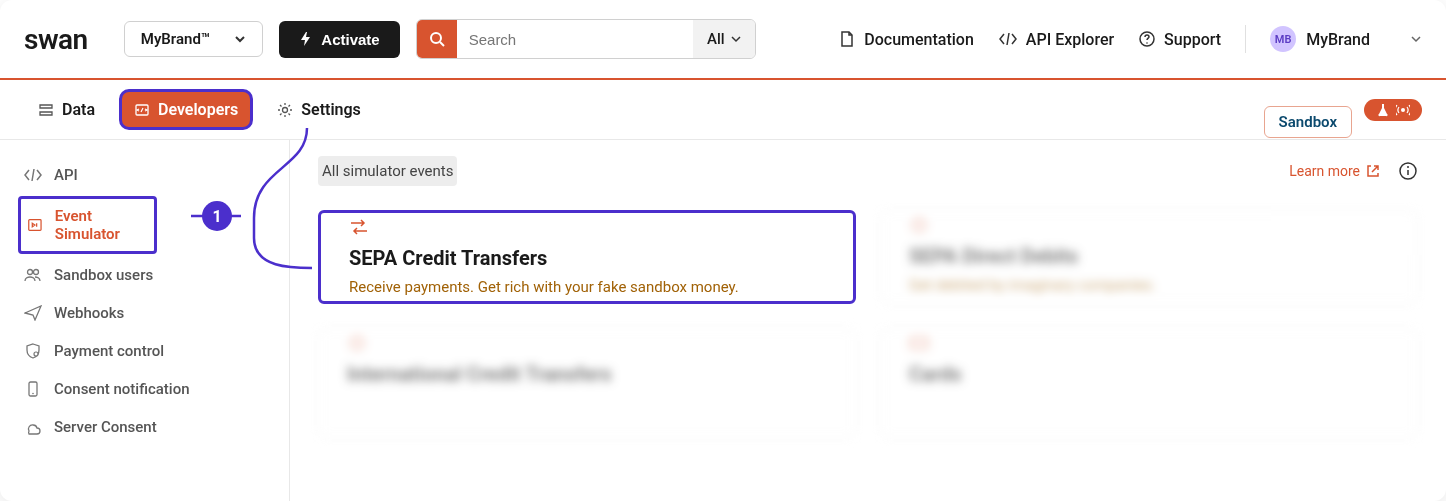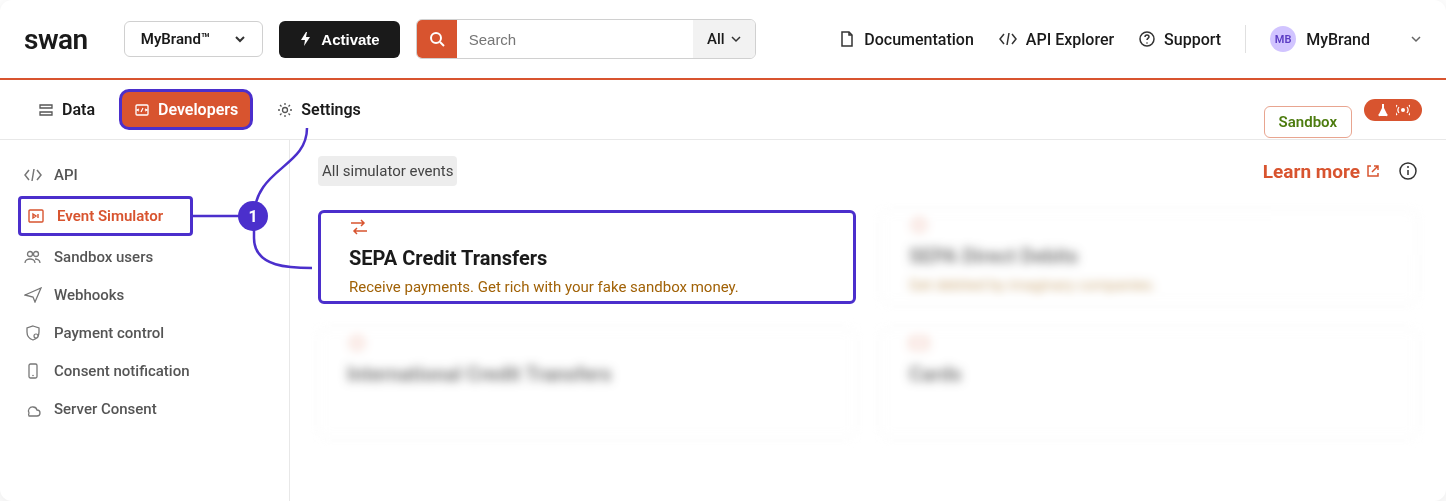--- a/index.html
+++ b/index.html
@@ -15,33 +15,33 @@
 .topbar-right { display: flex; align-items: center; gap: 24px; margin-left: auto; }
 .top-link { display: flex; align-items: center; gap: 8px; font-size: 16px; font-weight: 500; cursor: pointer; }
 .top-sep { width: 1px; height: 28px; background: #e0e0e0; }
 .user-chip { display: flex; align-items: center; gap: 10px; font-size: 16px; font-weight: 500; }
 .avatar { width: 26px; height: 26px; border-radius: 50%; background: #d1c4ff; color: #5b3cc4; display: flex; align-items: center; justify-content: center; font-size: 11px; font-weight: 600; }
 .navbar { display: flex; align-items: center; padding: 10px 24px; gap: 10px; border-bottom: 1px solid #e8e8e8; height: 60px; }
 .nav-tab { display: flex; align-items: center; gap: 8px; padding: 10px 14px; font-size: 16px; font-weight: 600; cursor: pointer; border-radius: 6px; }
 .nav-tab.active { background: #d8542f; color: #fff; }
 .nav-tab.highlight { border: 3px solid #4b2fcc; border-radius: 10px; padding: 8px 12px; }
 .navbar-right { margin-left: auto; display: flex; align-items: center; gap: 12px; }
-.sandbox-pill { padding: 6px 14px; border: 1px solid #e8a590; color: #4d7c0f; font-weight: 600; font-size: 15px; border-radius: 6px; margin-top: 24px; }
+.sandbox-pill { padding: 6px 14px; border: 1px solid #e8a590; color: #0c4a6e; font-weight: 600; font-size: 15px; border-radius: 6px; margin-top: 24px; }
 .lab-pill { display: flex; align-items: center; gap: 6px; padding: 4px 12px; background: #d8542f; border-radius: 20px; }
 .lab-pill svg { fill: #fff; }
 .body-row { display: flex; height: calc(100% - 124px); }
 .sidebar { width: 290px; padding: 16px 0; border-right: 1px solid #e8e8e8; position: relative; }
 .side-item { display: flex; align-items: center; gap: 12px; padding: 10px 24px; font-size: 15px; font-weight: 500; cursor: pointer; color: #555; }
 .side-item.active { color: #d8542f; font-weight: 600; }
-.side-item.highlight { border: 3px solid #4b2fcc; border-radius: 4px; margin: 2px 18px 2px 18px; padding: 8px 6px; position: relative; width: 175px; }
+.side-item.highlight { border: 3px solid #4b2fcc; border-radius: 4px; margin: 2px 18px 2px 18px; padding: 8px 6px; position: relative; width: 139px; }
 .content { flex: 1; padding: 16px 28px; overflow: hidden; }
 .content-header { display: flex; align-items: center; margin-bottom: 24px; }
 .chip { padding: 6px 4px; background: #ededed; border-radius: 4px; font-size: 15px; color: #444; }
 .content-header-right { margin-left: auto; display: flex; align-items: center; gap: 18px; }
-.learn-link { color: #d8542f; font-weight: 700; font-size: 19px; display: flex; align-items: center; gap: 6px; }
+.learn-link { color: #d8542f; font-weight: 400; font-size: 14px; display: flex; align-items: center; gap: 6px; }
 .grid { display: grid; grid-template-columns: 1fr 1fr; gap: 24px; }
 .card { border: 1px solid #e8e8e8; border-radius: 6px; padding: 5px 28px; background: #fff; }
 .card.highlight { border: 3px solid #4b2fcc; }
 .card-icon { margin-bottom: 10px; }
 .card-title { font-size: 20px; font-weight: 700; margin-bottom: 8px; }
 .card-desc { font-size: 15px; color: #a16207; }
 .blurred { filter: blur(5px); opacity: 0.55; }
 .step-badge { position: absolute; width: 30px; height: 30px; border-radius: 50%; background: #4b2fcc; color: #fff; display: flex; align-items: center; justify-content: center; font-weight: 700; font-size: 16px; z-index: 10; }
 svg { display: block; }
 .connector-svg { position: absolute; pointer-events: none; z-index: 5; }

